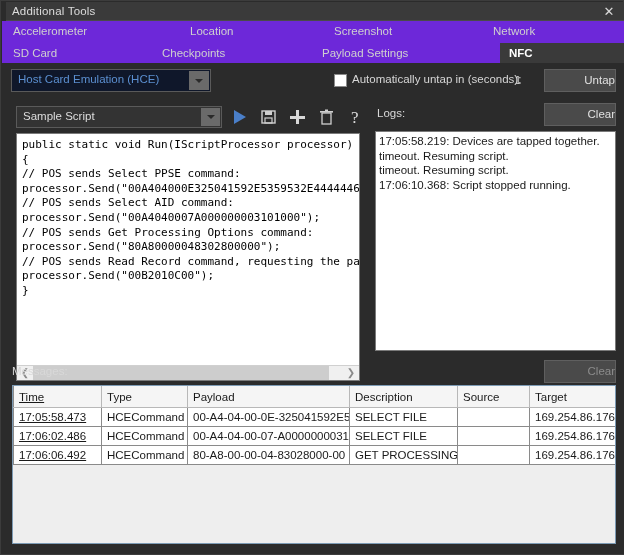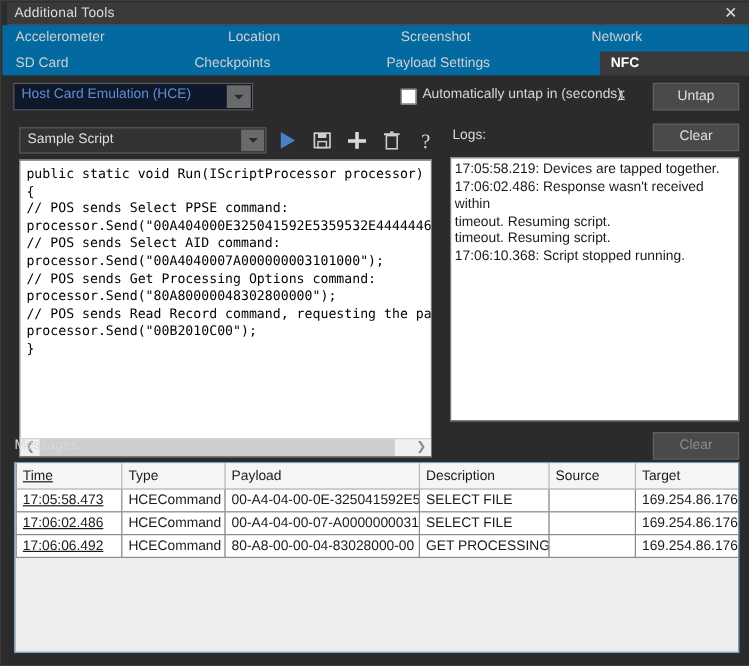--- a/index.html
+++ b/index.html
@@ -41,21 +41,21 @@
     position: absolute; right: 6px; top: 1px;
     width: 18px; height: 17px;
     color: #d8d8d8; font-size: 13px;
     text-align: center; line-height: 17px;
     cursor: pointer; font-family: "DejaVu Sans", sans-serif;
   }
   
   .tabs {
     position: absolute; left: 1px; top: 20px;
     width: 622px; height: 42px;
-    background: #0369a1;
+    background: #6d28d9;
   }
   .tab {
     position: absolute;
     height: 21px; line-height: 21px;
     font-size: 11.5px; color: #cfcfcf;
     cursor: pointer; white-space: nowrap;
     padding-left: 2px;
   }
   .tab.active {
     background: #3a3a3a;
@@ -109,21 +109,21 @@
     width: 38px; height: 18px;
     font-size: 11.5px; color: #d6d6d6;
     text-align: center; line-height: 18px;
   }
   .btn {
     background: #4a4a4a;
     border: 1px solid #5f5f5f;
     box-sizing: border-box;
     color: #e0e0e0;
     font-size: 11.5px;
-    text-align: center;
+    text-align: right;
     cursor: pointer;
     position: absolute;
   }
   .btn.disabled { color: #8c8c8c; }
   #untap-button { left: 542px; top: 6px; width: 72px; height: 23px; line-height: 21px; }
   
   .script-select {
     position: absolute; left: 14px; top: 43px;
     width: 206px; height: 22px;
     background: #333333;
@@ -362,21 +362,20 @@
 
     <div class="mc-row">
       <span class="mc-check"></span>
       <span class="mc-label">Enable MasterCard listener</span>
     </div>
 
     <div class="logs-label">Logs:</div>
     <div class="btn" id="logs-clear">Clear</div>
     <div class="logs-box">
       <div class="line">17:05:58.219: Devices are tapped together.</div>
-      <div class="line">17:06:02.486: Response wasn't received within</div>
       <div class="line">timeout. Resuming script.</div>
       <div class="line">timeout. Resuming script.</div>
       <div class="line">17:06:10.368: Script stopped running.</div>
     </div>
 
     <div class="msg-label">Messages:</div>
     <div class="btn disabled" id="msg-clear">Clear</div>
     <div class="msg-table">
       <table class="grid">
         <colgroup>

